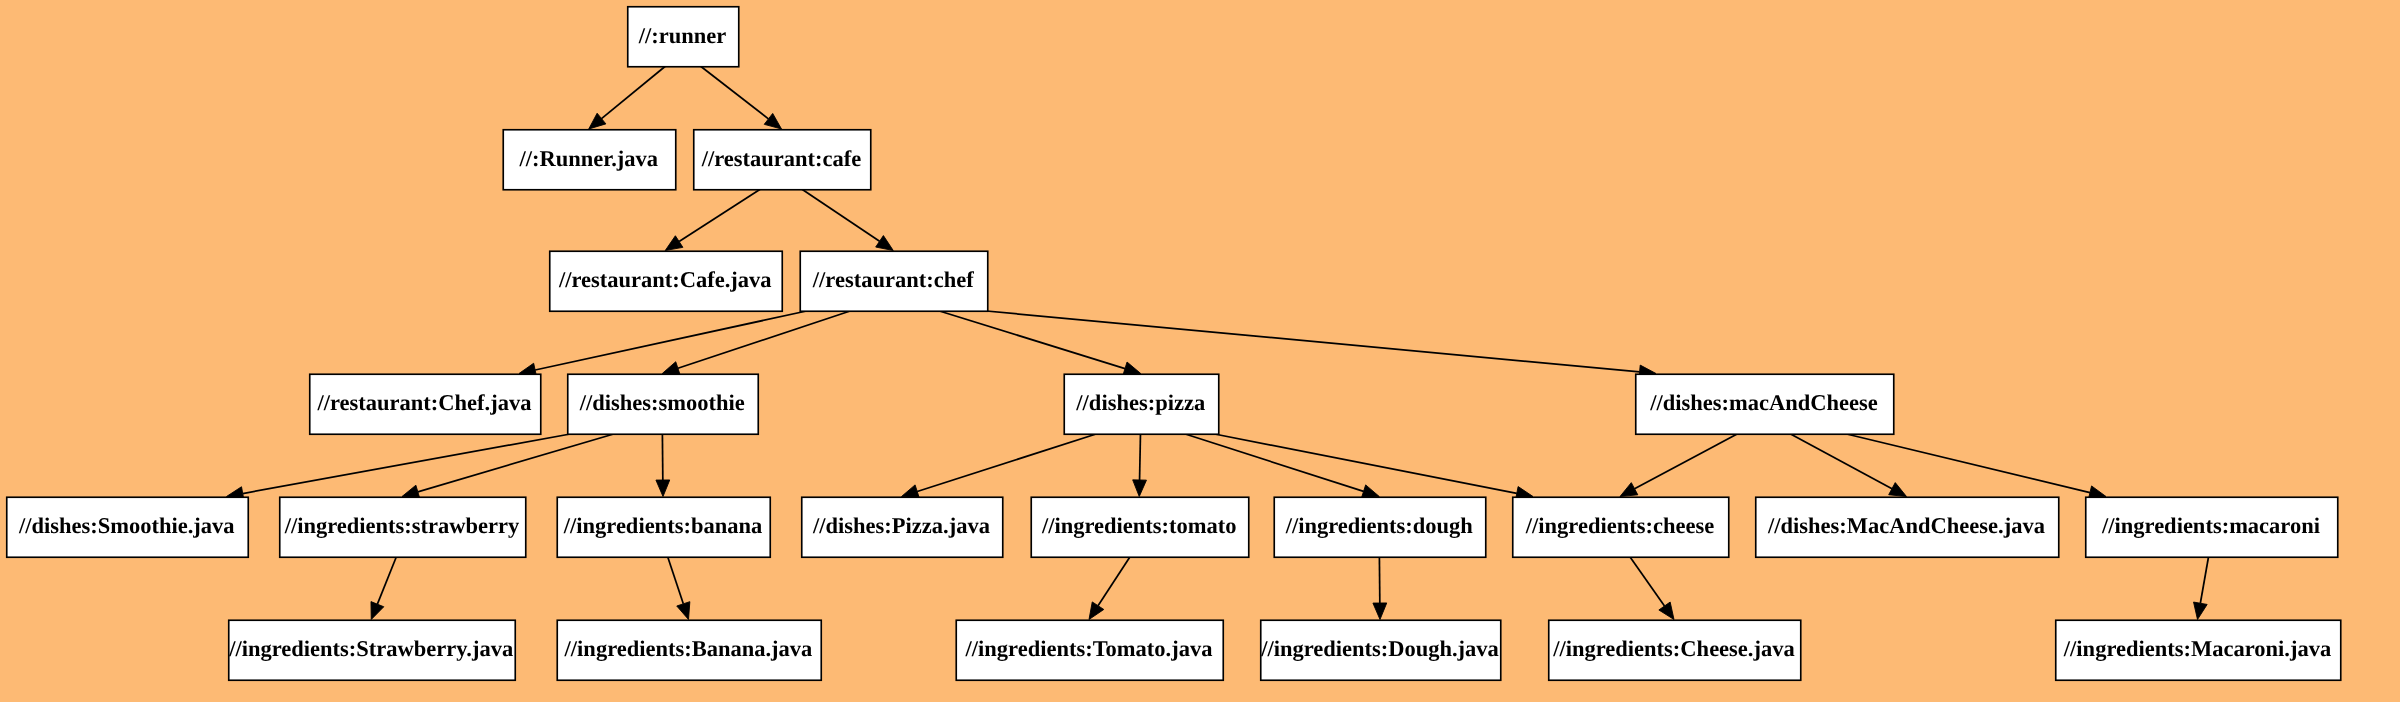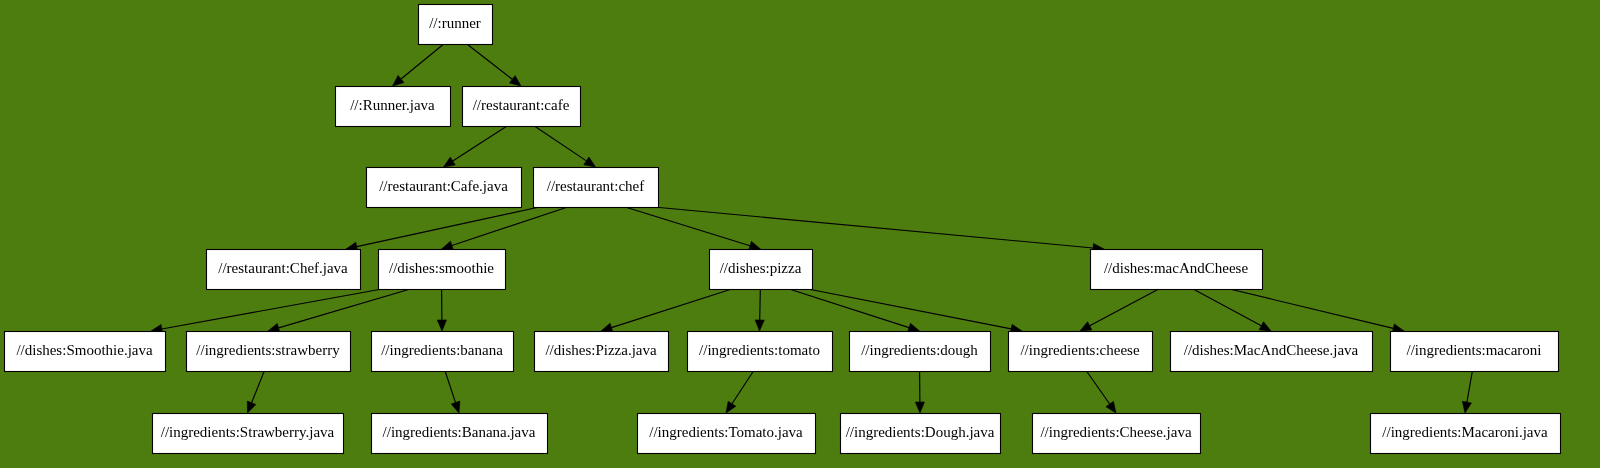--- a/index.html
+++ b/index.html
@@ -4,23 +4,24 @@
 <style>
   html, body {
     margin: 0;
     padding: 0;
     background: #ffffff;
   }
   #graph-root {
     position: relative;
     width: 1600px;
     height: 468px;
-    background: #4d7c0f;
+    background: #fdba74;
     overflow: hidden;
     font-family: "Liberation Serif", "DejaVu Serif", serif;
+    font-weight: bold;
   }
   #graph-svg {
     position: absolute;
     top: 0;
     left: 0;
     width: 1600px;
     height: 468px;
     display: block;
   }
   .node-rect {

